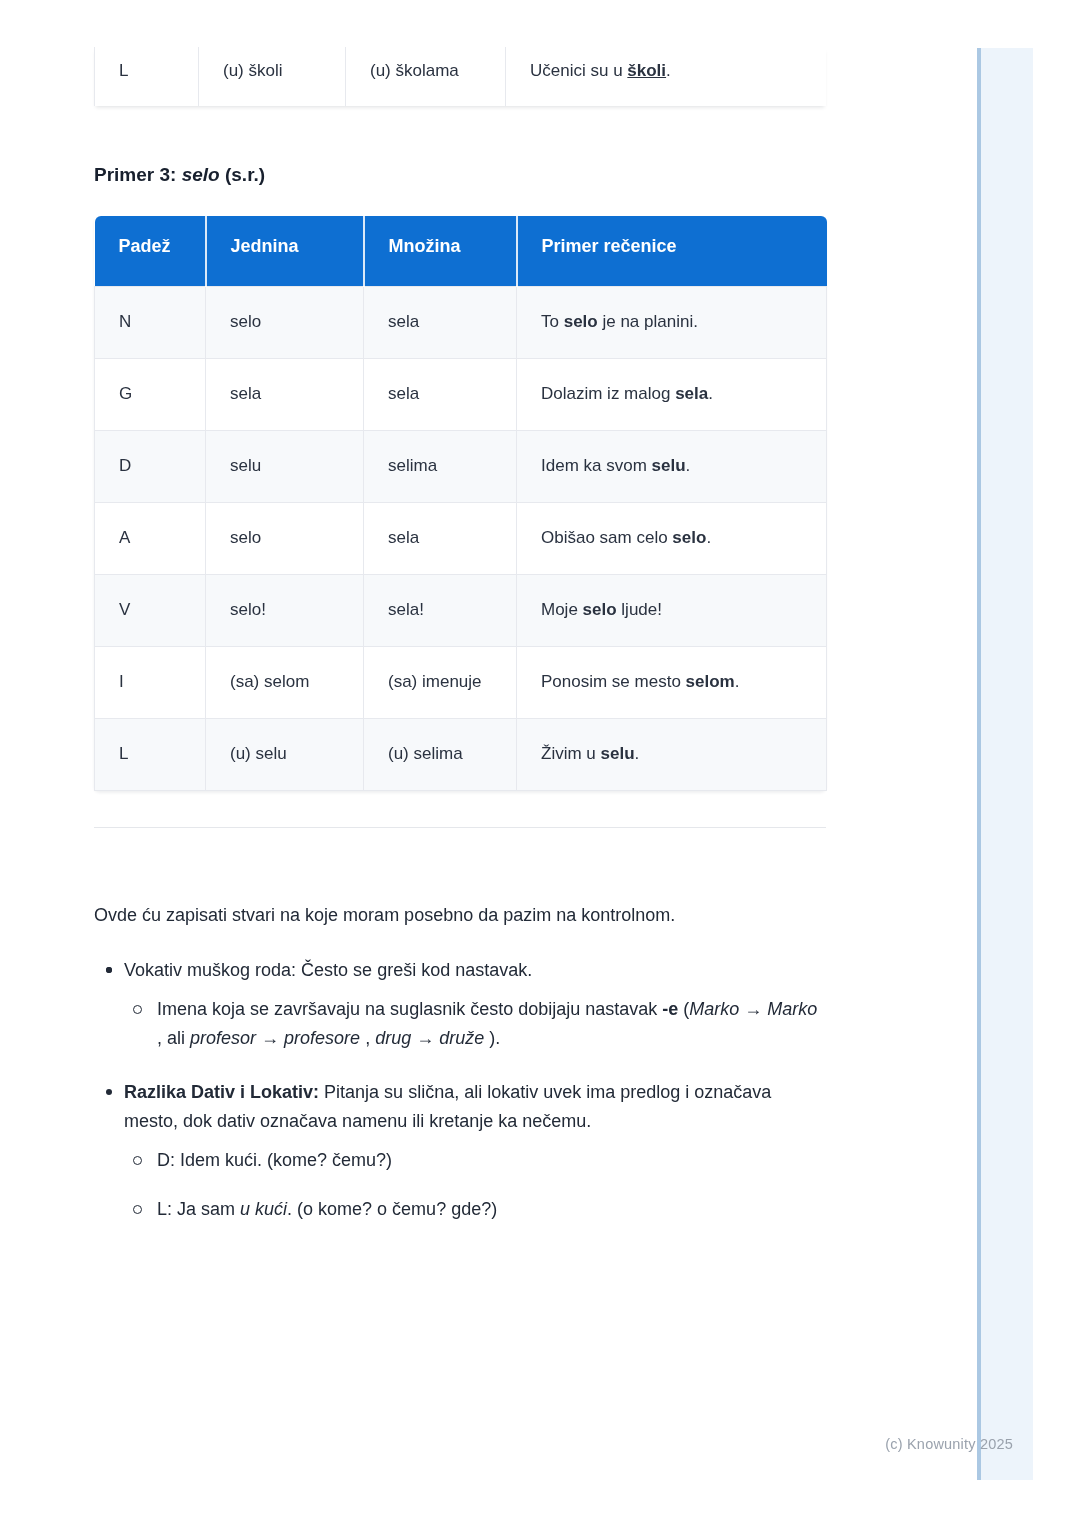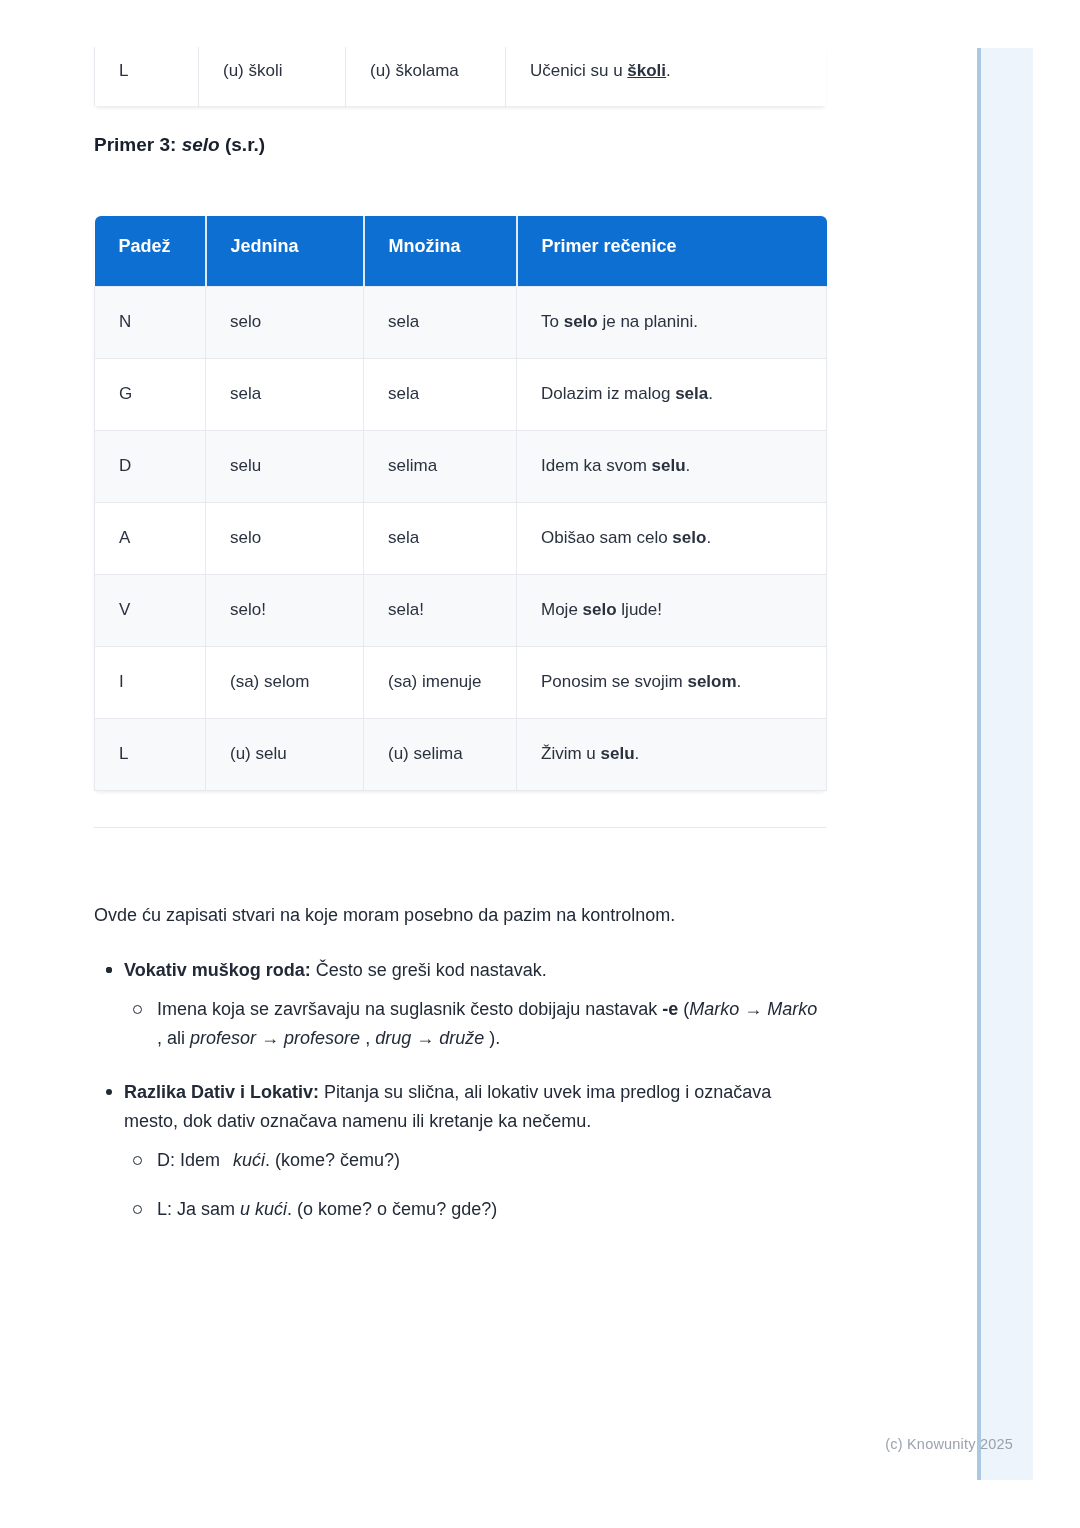--- a/index.html
+++ b/index.html
@@ -17,21 +17,21 @@
   .frag-wrap { top:47px; height:59px; overflow:hidden;
                box-shadow:0 3px 4px -2px rgba(31,41,55,.15); }
   .frag-table { width:732px; border-collapse:collapse; table-layout:fixed;
                 margin-top:-13px; }
   .frag-table td {
     height:72px; border:1px solid #e7e9ee; background:#fff;
     font-size:17px; padding-left:24px; vertical-align:middle; color:#2a3240;
   }
 
   
-  .primer-heading { top:134px; font-size:19px; font-weight:700; color:#18202e; }
+  .primer-heading { top:164px; font-size:19px; font-weight:700; color:#18202e; }
 
   
   .selo-wrap { top:216px; box-shadow:0 2px 3px rgba(31,41,55,.07); border-radius:6px; }
   .selo-table { width:732px; border-collapse:collapse; table-layout:fixed; }
   .selo-table th {
     background:var(--accent); color:#fff; font-size:18px; font-weight:700;
     text-align:left; padding:0 0 8px 24px; height:70px;
     border-right:2px solid rgba(255,255,255,.85); vertical-align:middle;
   }
   .selo-table th:last-child { border-right:none; }
@@ -154,21 +154,21 @@
     <tr>
       <td>V</td>
       <td>selo!</td>
       <td>sela!</td>
       <td><span>Moje </span><span style="font-weight: 700;">selo</span><span> ljude!</span></td>
     </tr>
     <tr>
       <td>I</td>
       <td>(sa) selom</td>
       <td>(sa) imenuje</td>
-      <td><span>Ponosim se svojim </span><span style="font-weight: 700;">selom</span><span>.</span></td>
+      <td><span>Ponosim se mesto </span><span style="font-weight: 700;">selom</span><span>.</span></td>
     </tr>
     <tr>
       <td>L</td>
       <td>(u) selu</td>
       <td>(u) selima</td>
       <td><span>Živim u </span><span style="font-weight: 700;">selu</span><span>.</span></td>
     </tr>
   </tbody>
     </table>
 </div>
@@ -176,29 +176,29 @@
 <div class="content abs divider"></div>
 
 <div class="content abs section">
   <p class="section-intro">Ovde ću zapisati stvari na koje moram posebno da pazim na kontrolnom.</p>
   <ul class="notes">
     <li>
       <ul class="subs">
       </ul>
     </li>
     <li>
-      <div class="lead"><span style="font-weight: 700;">Vokativ muškog roda:</span><span> Često se greši kod nastavak.</span></div>
+      <div class="lead"><span style="font-weight: 400;">Vokativ muškog roda:</span><span> Često se greši kod nastavak.</span></div>
       <ul class="subs">
         <li><span>Imena koja se završavaju na suglasnik često dobijaju nastavak </span><span style="font-weight: 700;">-e</span><span> (</span><span style="font-style: italic;">Marko</span><span> → </span><span style="font-style: italic;">Marko</span><span> , ali </span><span style="font-style: italic;">profesor</span><span> → </span><span style="font-style: italic;">profesore</span><span> , </span><span style="font-style: italic;">drug</span><span> → </span><span style="font-style: italic;">druže</span><span> ).</span></li>
       </ul>
     </li>
     <li>
       <div class="lead"><span style="font-weight: 700;">Razlika Dativ i Lokativ:</span><span> Pitanja su slična, ali lokativ uvek ima predlog i označava mesto, dok dativ označava namenu ili kretanje ka nečemu.</span></div>
       <ul class="subs">
-        <li><span>D: Idem </span><span style="font-style: italic; margin-left: 8px;">kući</span><span>. (kome? čemu?)</span></li>
+        <li><span>D: Idem </span><span style="">kući</span><span>. (kome? čemu?)</span></li>
         <li><span>L: Ja sam </span><span style="font-style: italic;">u kući</span><span>. (o kome? o čemu? gde?)</span></li>
       </ul>
     </li>
   </ul>
 </div>
 
 <div class="scroll-strip"></div>
 
 <div class="watermark">(c) Knowunity 2025</div>
 

